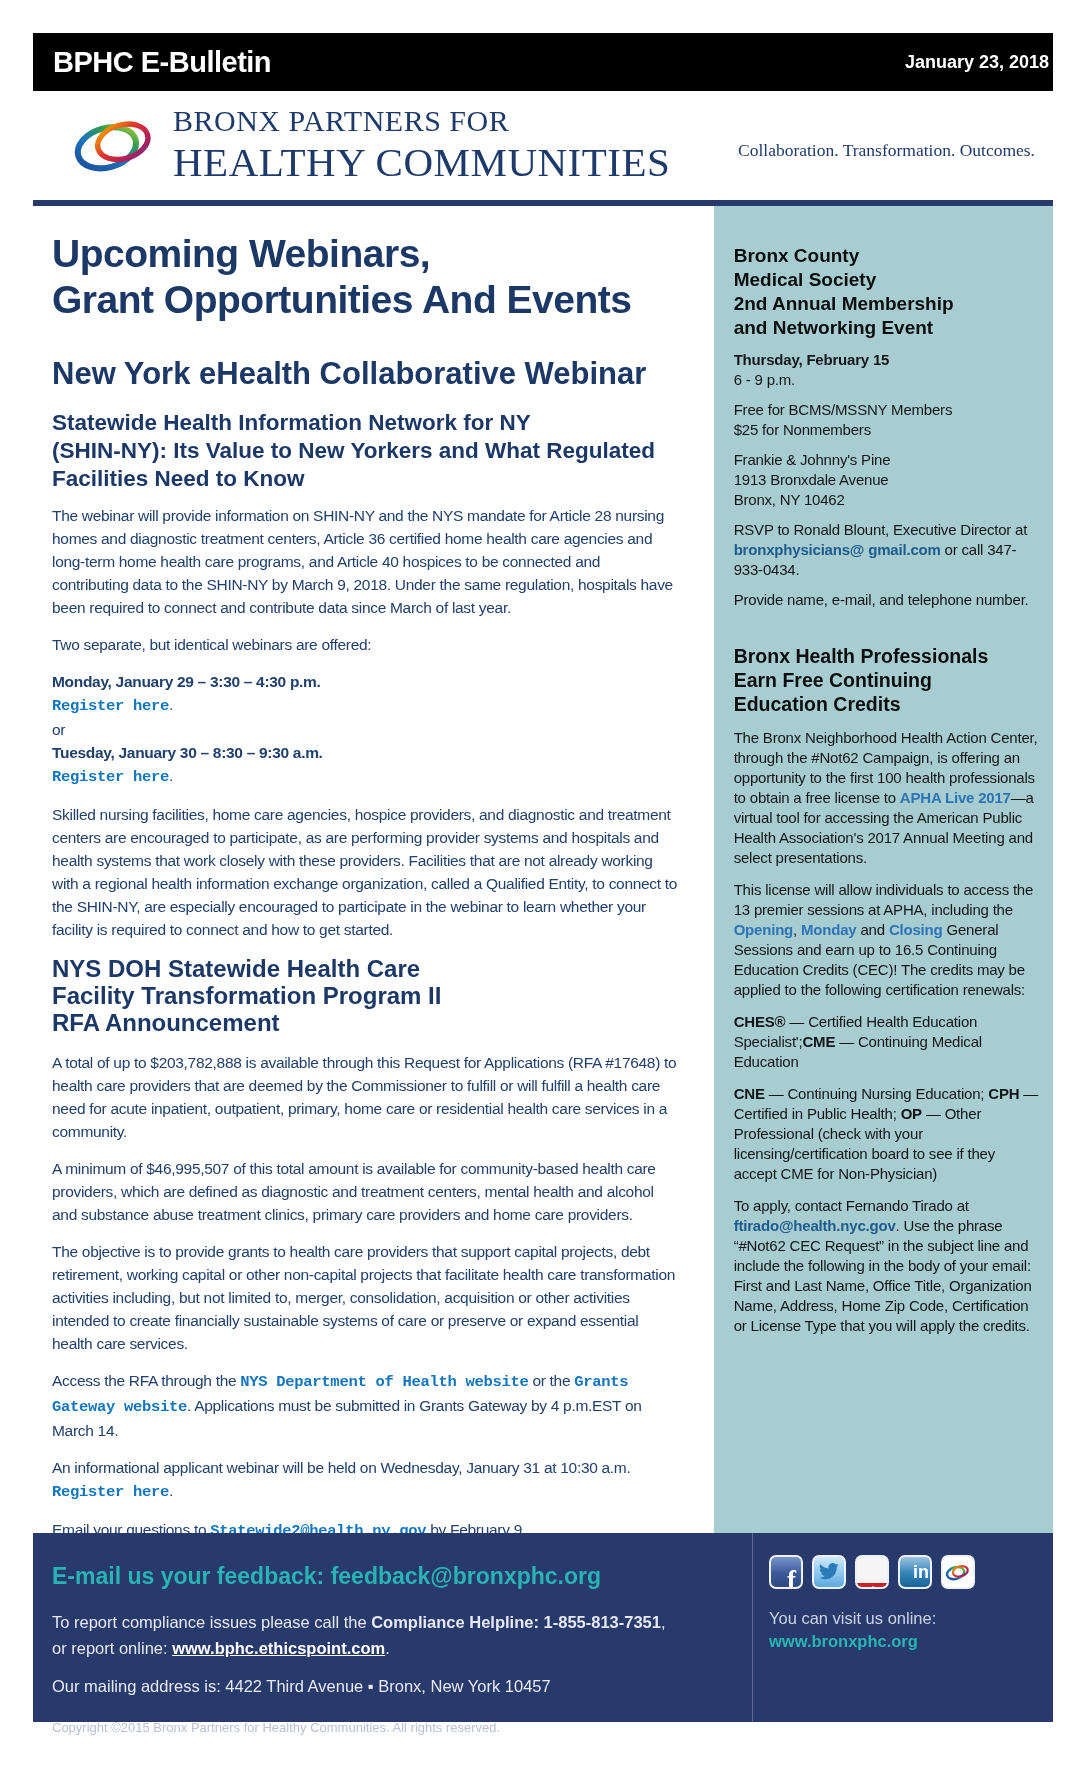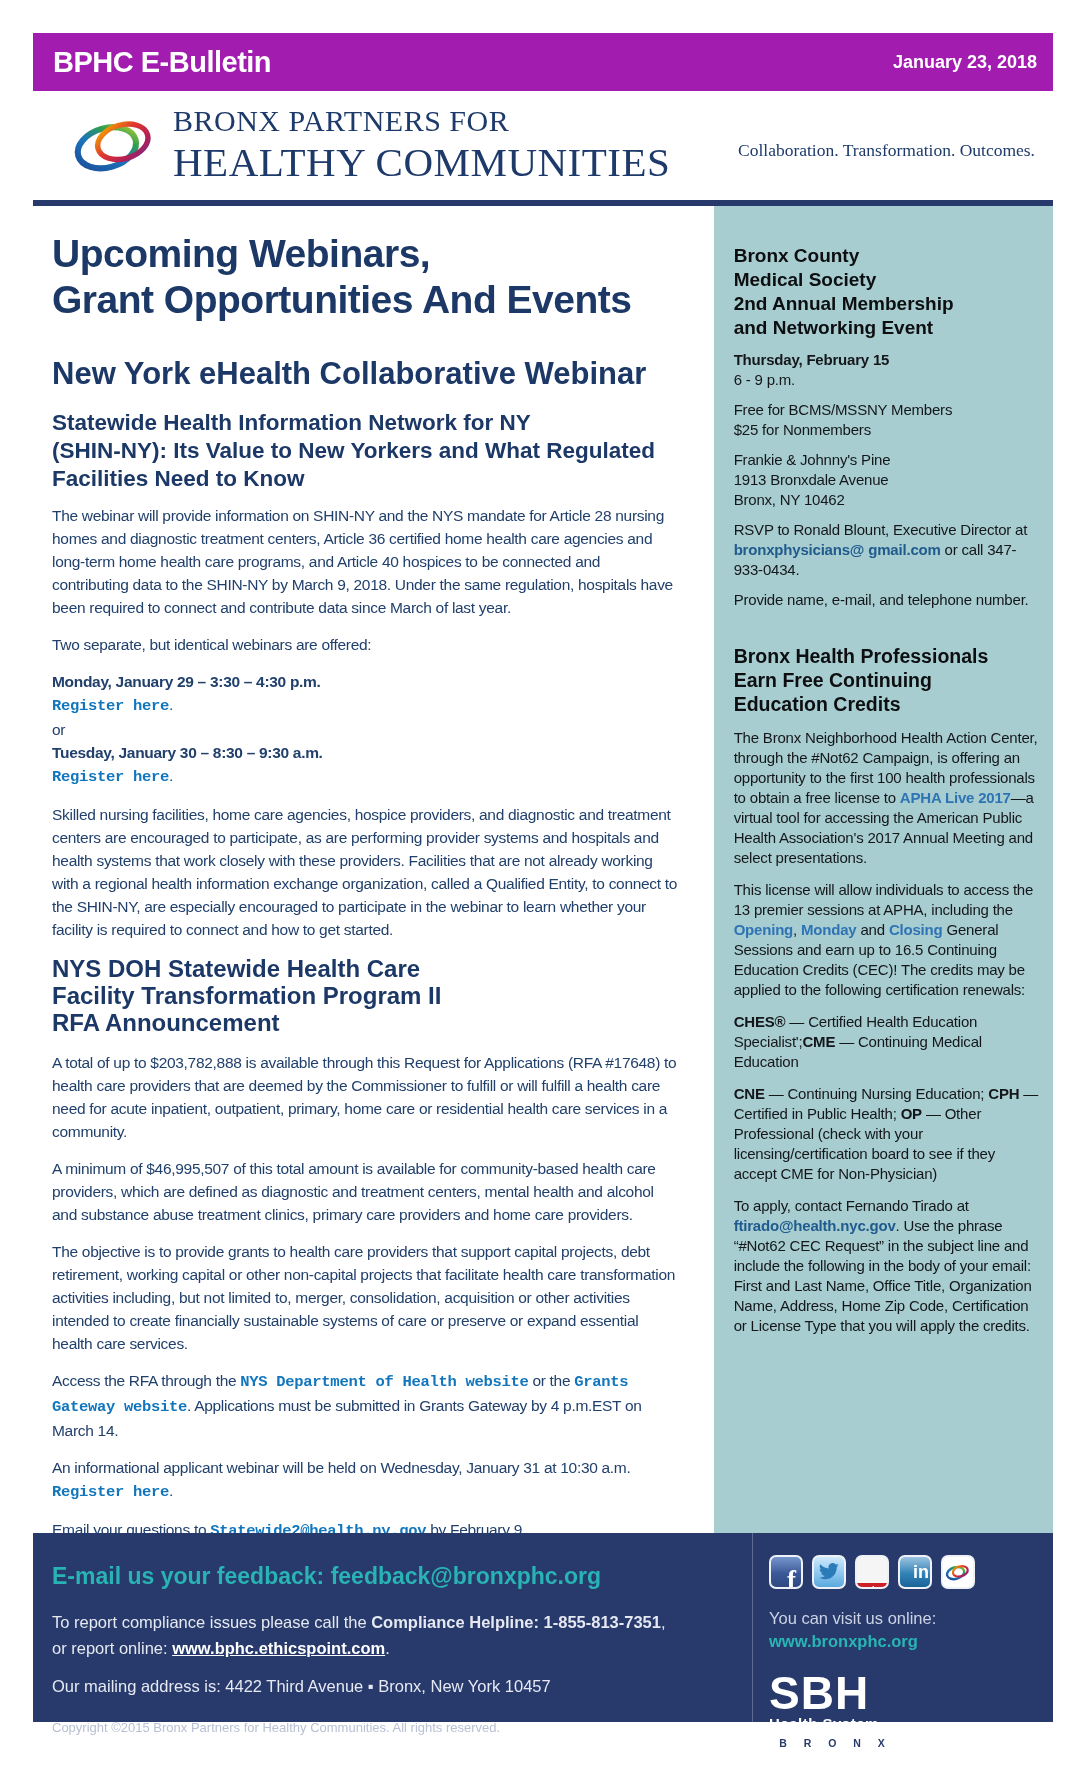--- a/index.html
+++ b/index.html
@@ -1,21 +1,21 @@
 <!DOCTYPE html>
 <html><head>
 <meta charset="utf-8">
 <style>
   html,body{margin:0;padding:0;background:#ffffff;width:1088px;height:1792px;overflow:hidden;
     font-family:"Liberation Sans",sans-serif;-webkit-font-smoothing:antialiased;}
   .page{position:absolute;left:33px;top:33px;width:1020px;}
 
   
-  .masthead{height:58px;background:#a21caf;display:flex;align-items:center;justify-content:space-between;
-    padding:0 16px 0 20px;box-sizing:border-box;}
+  .masthead{height:58px;background:#000000;display:flex;align-items:center;justify-content:space-between;
+    padding:0 4px 0 20px;box-sizing:border-box;}
   .masthead-title{color:#ffffff;font-size:29px;font-weight:700;letter-spacing:-0.5px;}
   .masthead-date{color:#ffffff;font-size:18px;font-weight:700;}
 
   
   .logo-band{height:109px;background:#ffffff;position:relative;}
   .logo-mark{position:absolute;left:38px;top:17px;width:88px;height:72px;}
   .logo-text{position:absolute;left:140px;top:12px;color:#1d3a6a;font-family:"Liberation Serif",serif;}
   .logo-line1{font-size:30px;letter-spacing:0.5px;line-height:36px;}
   .logo-line2{font-size:41px;letter-spacing:0.5px;line-height:46px;}
   .tagline{position:absolute;right:18px;top:49px;color:#1d3a6a;font-family:"Liberation Serif",serif;
@@ -211,21 +211,16 @@
           <svg viewBox="0 0 130 100" width="26" height="20">
             <g transform="rotate(-16 65 50)">
               <ellipse cx="52" cy="52" rx="44" ry="29" fill="none" stroke="url(#gA)" stroke-width="12"></ellipse>
               <ellipse cx="77" cy="50" rx="38" ry="25" fill="none" stroke="url(#gB)" stroke-width="11"></ellipse>
             </g>
           </svg>
         </span>
       </div>
       <p class="visit">You can visit us online:</p>
       <p class="site">www.bronxphc.org</p>
-      <div class="sbh">
-        <div class="sbh-abbr">SBH</div>
-        <div class="sbh-sub">Health System</div>
-        <div class="sbh-band">B R O N X</div>
-      </div>
     </div>
   </footer>
 
 </div>
 
 </body></html>

